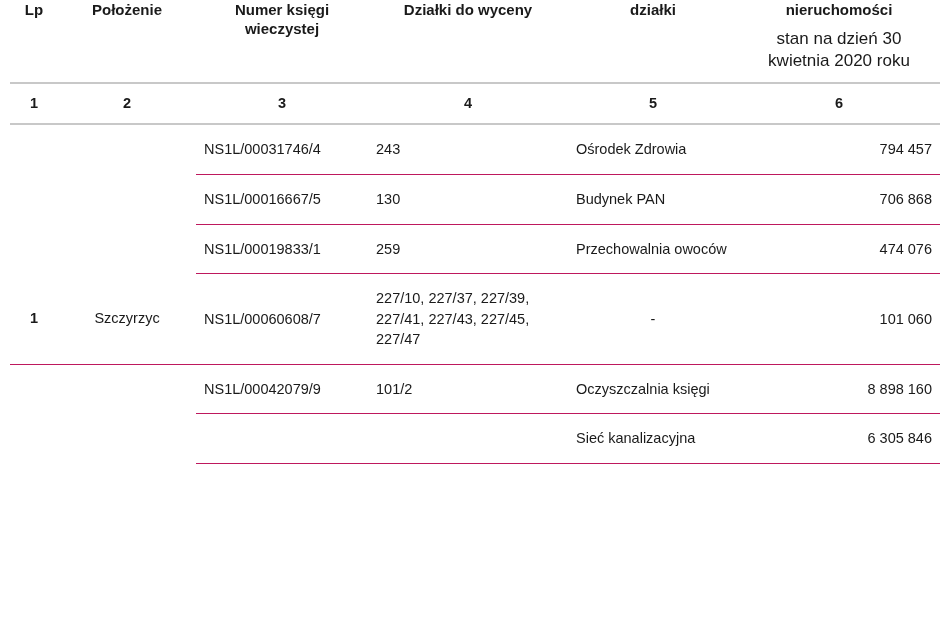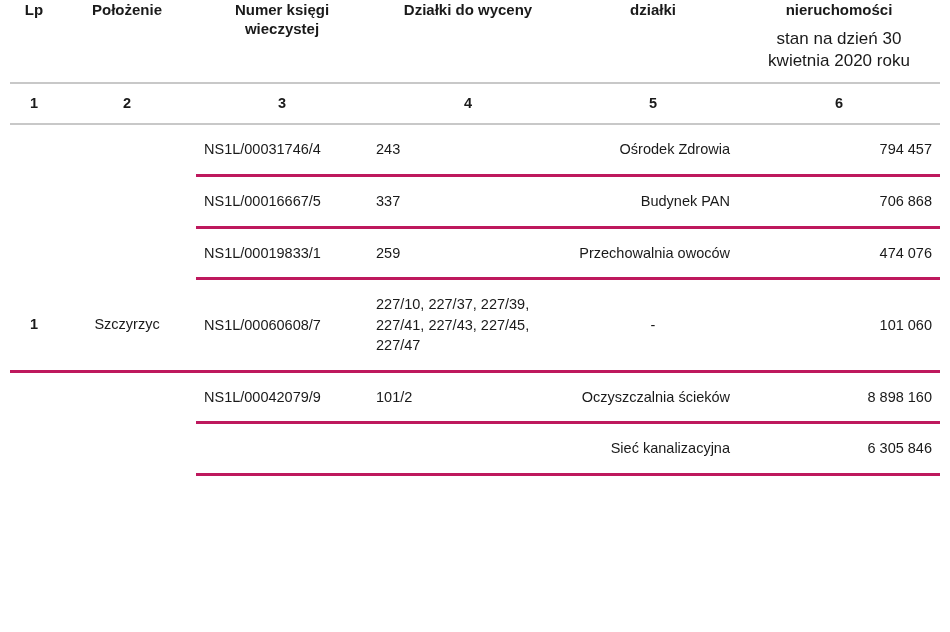--- a/index.html
+++ b/index.html
@@ -55,40 +55,40 @@
   tr.numrow td {
     font-size: 14.5px;
     font-weight: bold;
     text-align: center;
     padding: 11px 8px 12px 8px;
     border-bottom: 2px solid #c8c8c8;
   }
   tbody.body-rows td {
     font-size: 14.5px;
     padding: 14px 8px;
-    border-bottom: 3px solid #be185d;
+    border-bottom: 1px solid #be185d;
     vertical-align: middle;
     line-height: 1.42;
   }
   td.col-lp {
     text-align: center;
     font-weight: bold;
   }
   td.col-loc {
     text-align: center;
   }
   td.col-kw {
     text-align: left;
     white-space: nowrap;
   }
   td.col-plots {
     text-align: left;
   }
   td.col-desc {
-    text-align: right;
+    text-align: left;
   }
   td.col-desc.dash {
     text-align: center;
   }
   td.col-value {
     text-align: right;
     white-space: nowrap;
     padding-right: 10px;
   }
 </style>
@@ -134,21 +134,21 @@
         <td class="col-loc" style="border-bottom: none;"></td>
         <td class="col-kw">NS1L/00031746/4</td>
         <td class="col-plots">243</td>
         <td class="col-desc">Ośrodek Zdrowia</td>
         <td class="col-value">794 457</td>
       </tr>
       <tr>
         <td class="col-lp" style="border-bottom: none;"></td>
         <td class="col-loc" style="border-bottom: none;"></td>
         <td class="col-kw">NS1L/00016667/5</td>
-        <td class="col-plots">337</td>
+        <td class="col-plots">130</td>
         <td class="col-desc">Budynek PAN</td>
         <td class="col-value">706 868</td>
       </tr>
       <tr>
         <td class="col-lp" style="border-bottom: none;"></td>
         <td class="col-loc" style="border-bottom: none;"></td>
         <td class="col-kw">NS1L/00019833/1</td>
         <td class="col-plots">259</td>
         <td class="col-desc">Przechowalnia owoców</td>
         <td class="col-value">474 076</td>
@@ -159,21 +159,21 @@
         <td class="col-kw">NS1L/00060608/7</td>
         <td class="col-plots">227/10, 227/37, 227/39, 227/41, 227/43, 227/45, 227/47</td>
         <td class="col-desc dash">-</td>
         <td class="col-value">101 060</td>
       </tr>
       <tr>
         <td class="col-lp" style="border-bottom: none;"></td>
         <td class="col-loc" style="border-bottom: none;"></td>
         <td class="col-kw">NS1L/00042079/9</td>
         <td class="col-plots">101/2</td>
-        <td class="col-desc">Oczyszczalnia ścieków</td>
+        <td class="col-desc">Oczyszczalnia księgi</td>
         <td class="col-value">8 898 160</td>
       </tr>
       <tr>
         <td class="col-lp" style="border-bottom: none;"></td>
         <td class="col-loc" style="border-bottom: none;"></td>
         <td class="col-kw"></td>
         <td class="col-plots"></td>
         <td class="col-desc">Sieć kanalizacyjna</td>
         <td class="col-value">6 305 846</td>
       </tr>

